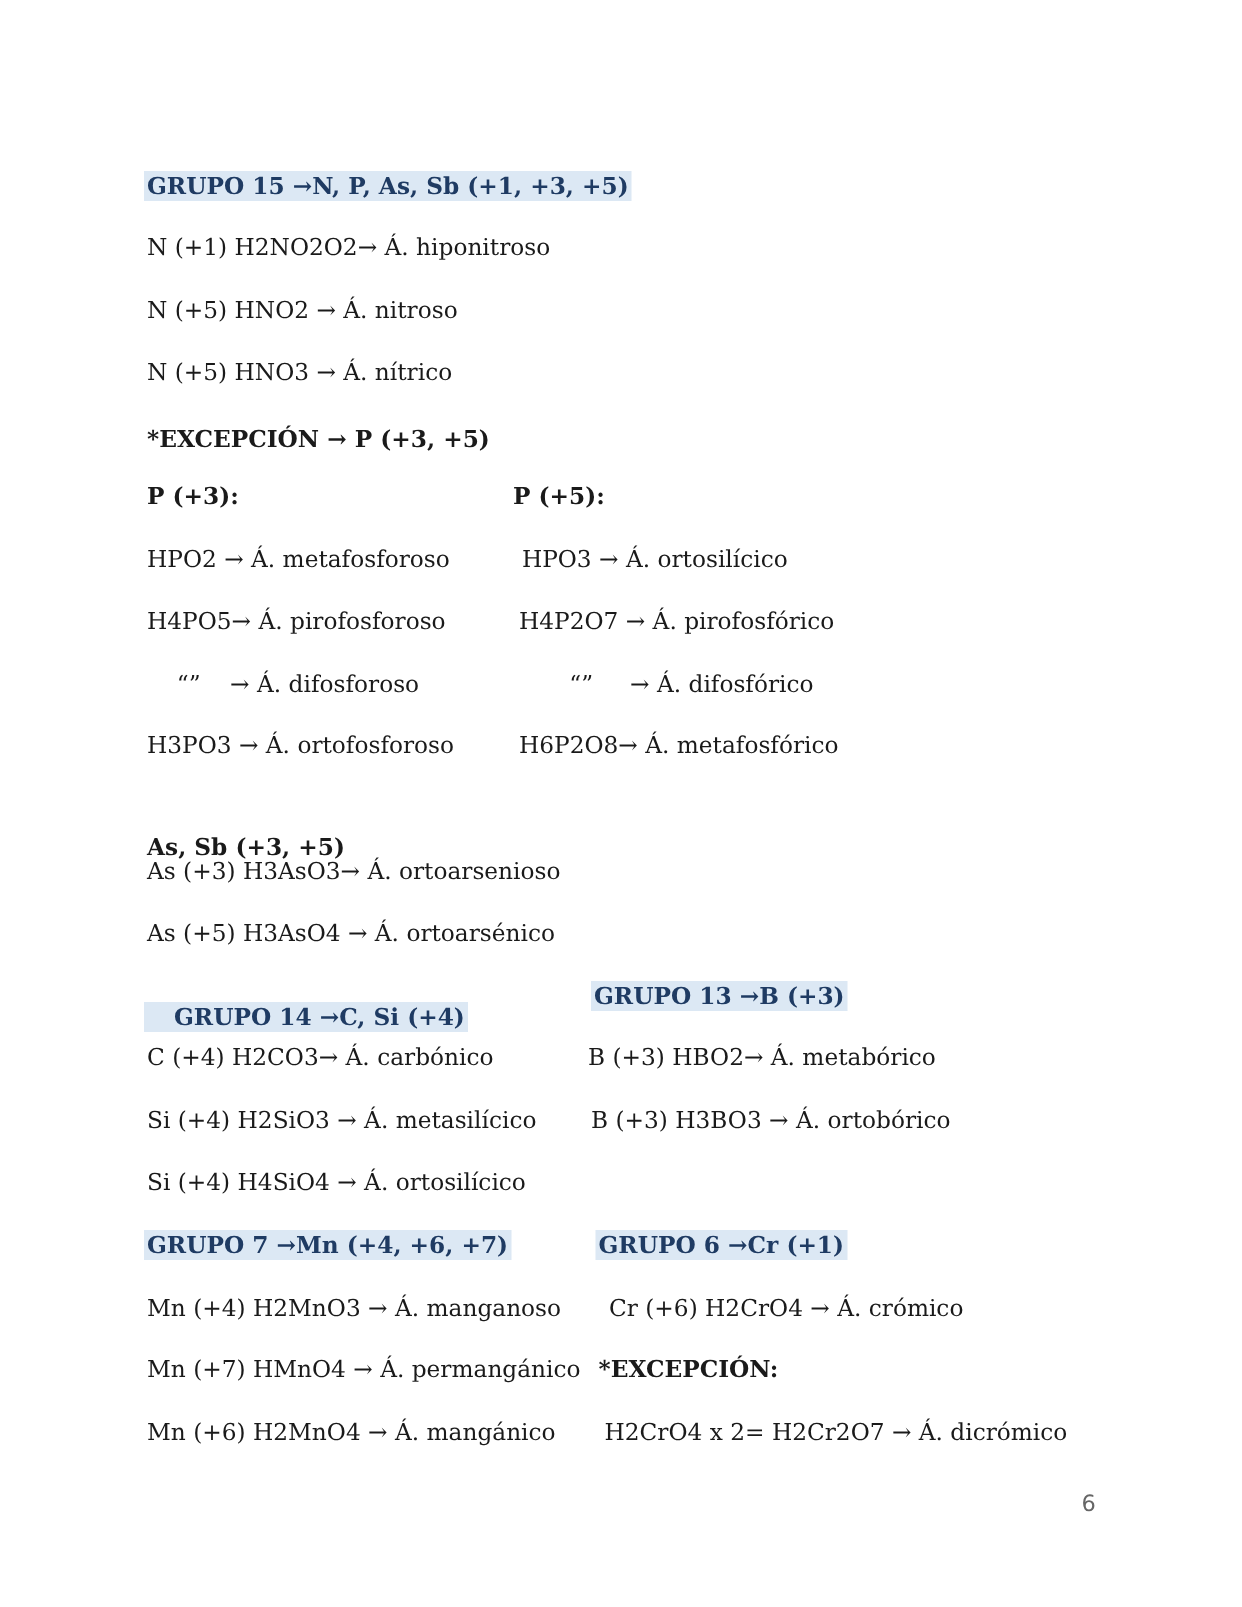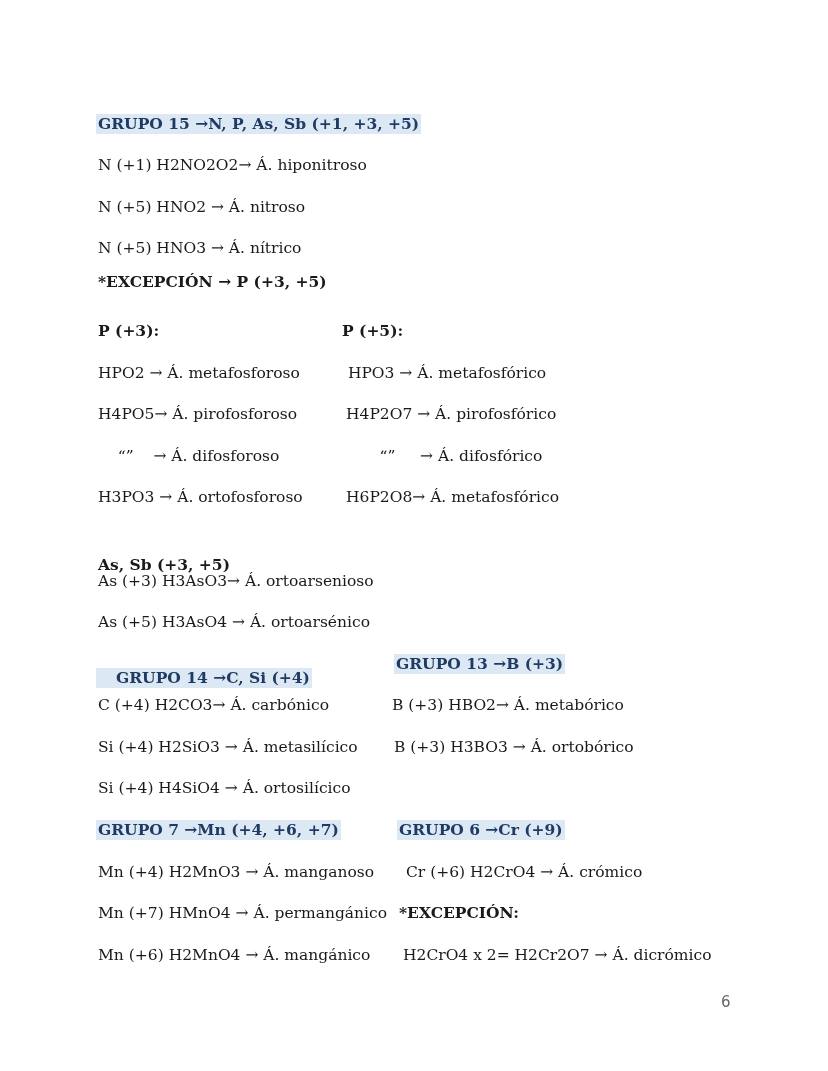--- a/index.html
+++ b/index.html
@@ -14,27 +14,27 @@
 </style>
 </head>
 <body>
 
 <div class="page">
 
   <span class="line heading" style="left:96px; top:114px;">GRUPO 15 →N, P, As, Sb (+1, +3, +5)</span>
   <span class="line" style="left:98px; top:155px;">N (+1) H2NO2O2→ Á. hiponitroso</span>
   <span class="line" style="left:98px; top:197px;">N (+5) HNO2 → Á. nitroso</span>
   <span class="line" style="left:98px; top:238px;">N (+5) HNO3 → Á. nítrico</span>
-  <span class="line bold" style="left:98px; top:272px;text-align:right;">*EXCEPCIÓN → P (+3, +5)</span>
+  <span class="line bold" style="left:98px; top:283px;text-align:right;">*EXCEPCIÓN → P (+3, +5)</span>
 
   <span class="line bold" style="left:98px; top:321px;">P (+3):</span>
   <span class="line bold" style="left:342px; top:321px;">P (+5):</span>
 
   <span class="line" style="left:98px; top:363px;">HPO2 → Á. metafosforoso</span>
-  <span class="line" style="left:343px; top:363px;"> HPO3 → Á. metafosfórico</span>
+  <span class="line" style="left:343px; top:363px;"> HPO3 → Á. ortosilícico</span>
   <span class="line" style="left:98px; top:404px;">H4PO5→ Á. pirofosforoso</span>
   <span class="line" style="left:346px; top:404px;">H4P2O7 → Á. pirofosfórico</span>
   <span class="line" style="left:108px; top:446px;">  “”    → Á. difosforoso</span>
   <span class="line" style="left:350px; top:446px;">      “”     → Á. difosfórico</span>
   <span class="line" style="left:98px; top:487px;">H3PO3 → Á. ortofosforoso</span>
   <span class="line" style="left:346px; top:487px;">H6P2O8→ Á. metafosfórico</span>
 
   <span class="line bold" style="left:98px; top:555px;">As, Sb (+3, +5)</span>
   <span class="line" style="left:98px; top:571px;">As (+3) H3AsO3→ Á. ortoarsenioso</span>
   <span class="line" style="left:98px; top:612px;">As (+5) H3AsO4 → Á. ortoarsénico</span>
@@ -42,21 +42,21 @@
   <span class="line heading" style="left:96px; top:668px;padding-left:20px;">GRUPO 14 →C, Si (+4)</span>
   <span class="line heading" style="left:394px; top:654px;">GRUPO 13 →B (+3)</span>
 
   <span class="line" style="left:98px; top:695px;">C (+4) H2CO3→ Á. carbónico</span>
   <span class="line" style="left:392px; top:695px;">B (+3) HBO2→ Á. metabórico</span>
   <span class="line" style="left:98px; top:737px;">Si (+4) H2SiO3 → Á. metasilícico</span>
   <span class="line" style="left:394px; top:737px;">B (+3) H3BO3 → Á. ortobórico</span>
   <span class="line" style="left:98px; top:778px;">Si (+4) H4SiO4 → Á. ortosilícico</span>
 
   <span class="line heading" style="left:96px; top:820px;">GRUPO 7 →Mn (+4, +6, +7)</span>
-  <span class="line heading" style="left:397px; top:820px;">GRUPO 6 →Cr (+9)</span>
+  <span class="line heading" style="left:397px; top:820px;">GRUPO 6 →Cr (+1)</span>
 
   <span class="line" style="left:98px; top:862px;">Mn (+4) H2MnO3 → Á. manganoso</span>
   <span class="line" style="left:406px; top:862px;">Cr (+6) H2CrO4 → Á. crómico</span>
   <span class="line" style="left:98px; top:903px;">Mn (+7) HMnO4 → Á. permangánico</span>
   <span class="line bold" style="left:399px; top:903px;">*EXCEPCIÓN:</span>
   <span class="line" style="left:98px; top:945px;">Mn (+6) H2MnO4 → Á. mangánico</span>
   <span class="line" style="left:403px; top:945px;">H2CrO4 x 2= H2Cr2O7 → Á. dicrómico</span>
 
   <span class="page-num">6</span>
 </div>

